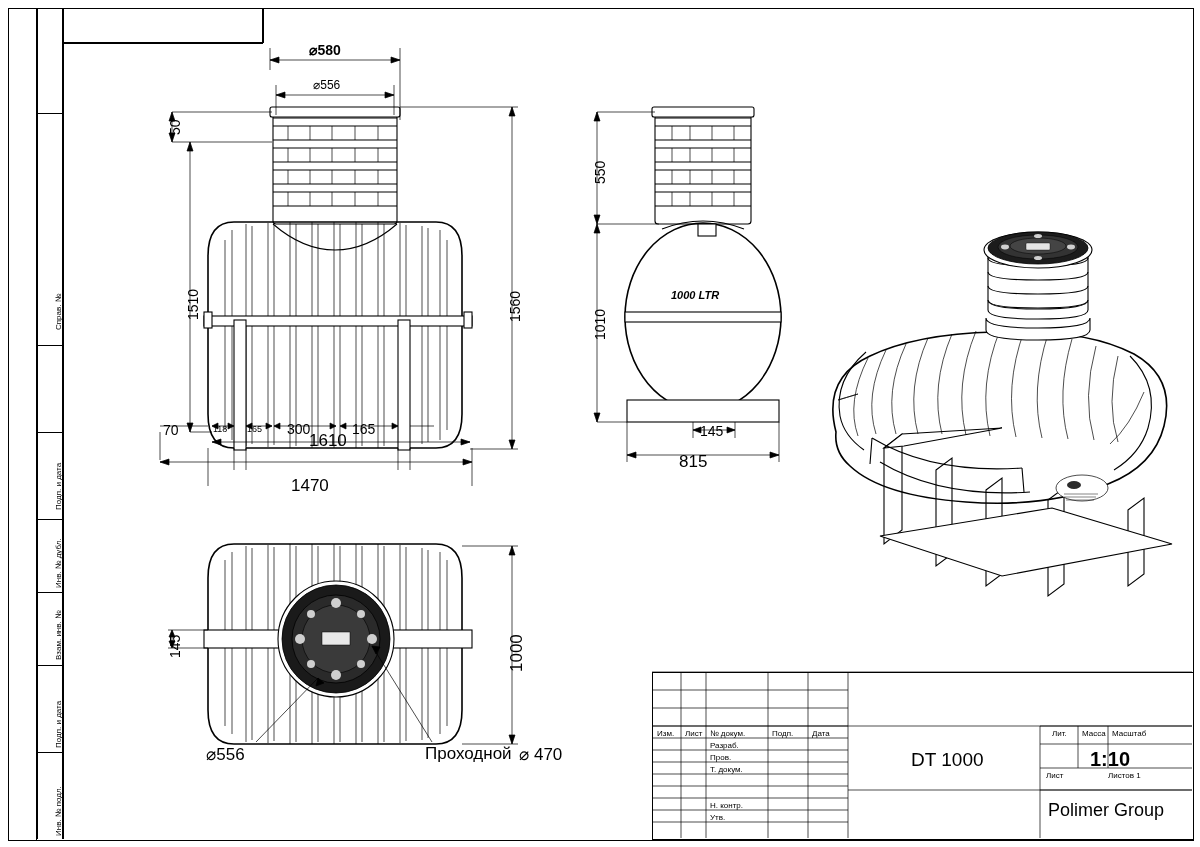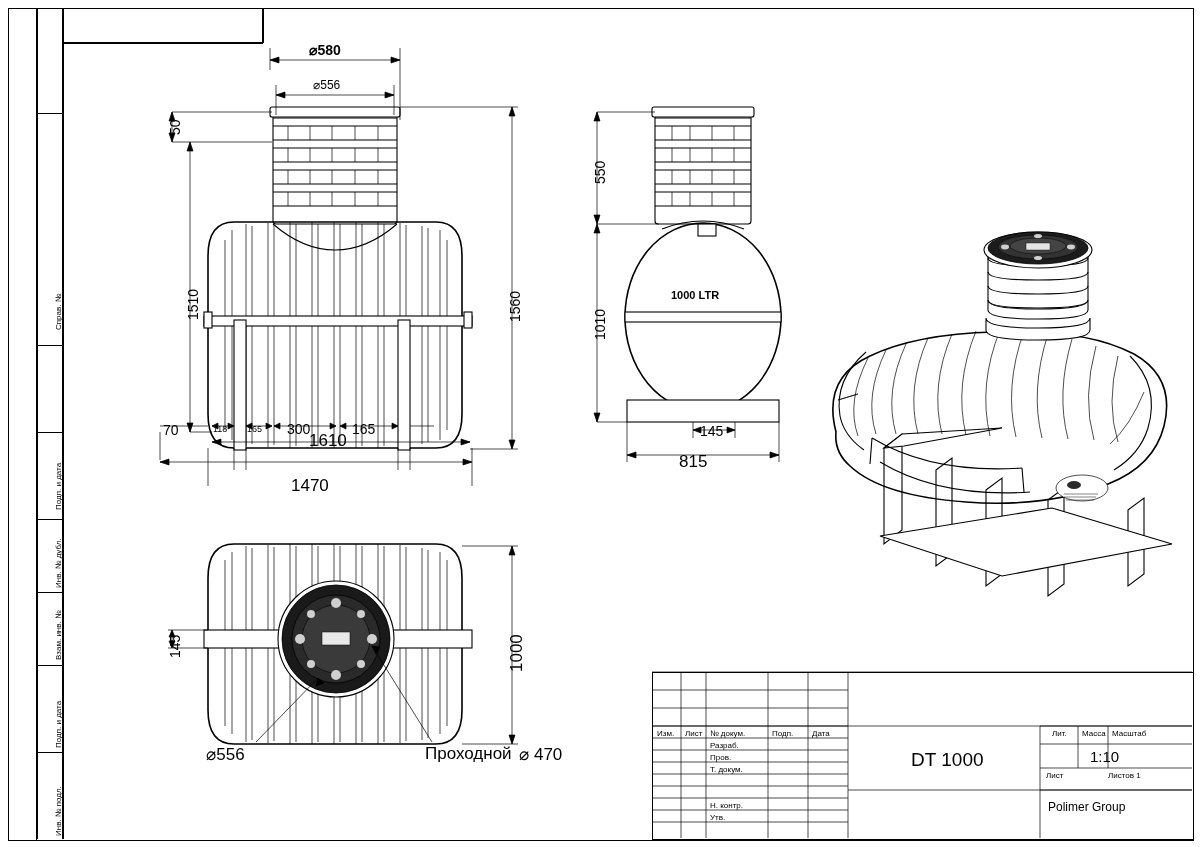--- a/index.html
+++ b/index.html
@@ -168,21 +168,21 @@
       <path d="M693 422 v16 M735 422 v16"></path>
 
       <path d="M627 455 h152"></path>
       <path class="fl" d="M627 455 l9 -3 v6 z M779 455 l-9 -3 v6 z"></path>
       <path d="M627 422 v40 M779 422 v40"></path>
     </g>
   </svg>
 
   <div class="txt dim rot" style="left:592px;top:184px;transform:rotate(-90deg);">550</div>
   <div class="txt dim rot" style="left:592px;top:340px;transform:rotate(-90deg);">1010</div>
-  <div class="txt" style="left:671px;top:289px;font-weight:bold;font-size:11px;">1000 LTR</div>
+  <div class="txt" style="left:671px;top:289px;font-weight:bold;font-size:11px;font-style:italic;">1000 LTR</div>
   <div class="txt dim" style="left:700px;top:423px;">145</div>
   <div class="txt big" style="left:679px;top:452px;">815</div>
 
   <svg width="1200" height="847">
     <path class="stx" d="M208 578 q0 -34 26 -34 h202 q26 0 26 34 v132 q0 34 -26 34 h-202 q-26 0 -26 -34 z"></path>
     <g class="stt">
       <path d="M246 546 v196 M252 548 v192 M268 545 v198 M274 547 v194 M290 544 v200 M296 546 v196
                M312 544 v200 M318 546 v196 M334 544 v200 M340 546 v196 M356 544 v200 M362 546 v196
                M378 544 v200 M384 546 v196 M400 545 v198 M406 547 v194 M422 548 v192 M428 550 v188"></path>
       <path d="M225 560 v166 M232 552 v182 M440 552 v182 M447 560 v166"></path>
@@ -307,20 +307,20 @@
 
   <div class="txt tiny" style="left:710px;top:741px;">Разраб.</div>
   <div class="txt tiny" style="left:710px;top:753px;">Пров.</div>
   <div class="txt tiny" style="left:710px;top:765px;">Т. докум.</div>
   <div class="txt tiny" style="left:710px;top:801px;">Н. контр.</div>
   <div class="txt tiny" style="left:710px;top:813px;">Утв.</div>
 
   <div class="txt tiny" style="left:1052px;top:729px;">Лит.</div>
   <div class="txt tiny" style="left:1082px;top:729px;">Масса</div>
   <div class="txt tiny" style="left:1112px;top:729px;">Масштаб</div>
-  <div class="txt" style="left:1090px;top:748px;font-size:15px;">1:10</div>
+  <div class="txt" style="left:1090px;top:748px;font-size:20px;font-weight:bold;">1:10</div>
   <div class="txt tiny" style="left:1046px;top:771px;">Лист</div>
   <div class="txt tiny" style="left:1108px;top:771px;">Листов 1</div>
 
   <div class="txt" style="left:911px;top:749px;font-size:19px;">DT 1000</div>
-  <div class="txt" style="left:1048px;top:800px;font-size:12px;">Polimer Group</div>
+  <div class="txt" style="left:1048px;top:800px;font-size:18px;">Polimer Group</div>
 
 </div>
 
 </body></html>

